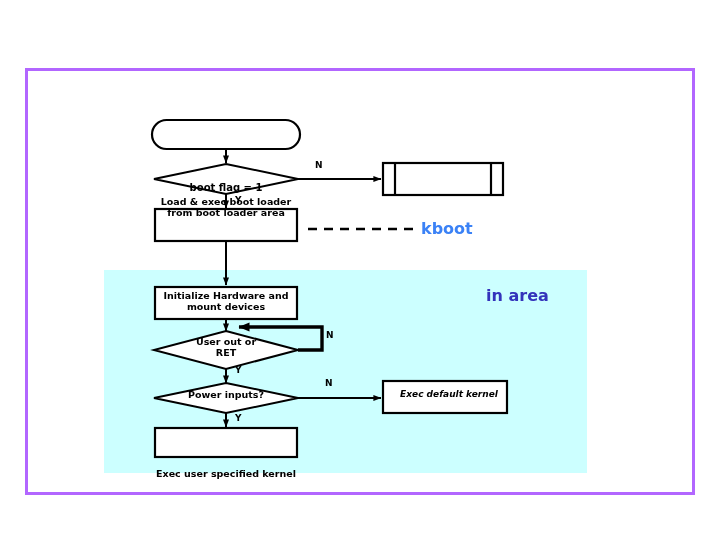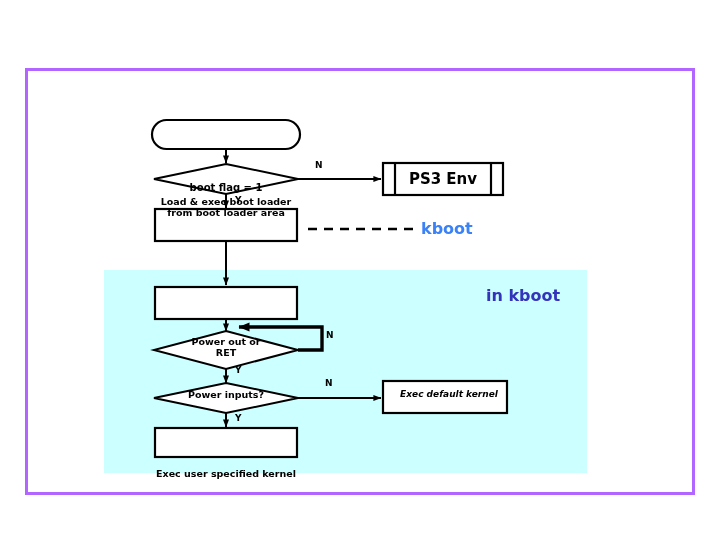--- a/index.html
+++ b/index.html
@@ -130,30 +130,31 @@
     <rect x="383" y="381" width="124" height="32" fill="#ffffff" stroke="#000000" stroke-width="2.2"></rect>
 
     <line x1="226" y1="413" x2="226" y2="427" stroke="#000" stroke-width="2" marker-end="url(#arrow)"></line>
 
     <rect x="155" y="428" width="142" height="29" fill="#ffffff" stroke="#000000" stroke-width="2.2"></rect>
   </svg>
 
   <div class="lbl lbl-bootflag">boot flag = 1</div>
   <div class="lbl lbl-loadexec">Load &amp; exec boot loader
 from boot loader area</div>
-  <div class="lbl lbl-ps3">PS3 Env</div>
-  <div class="lbl lbl-timeout">Power out or
+  <div class="lbl lbl-init">Initialize Hardware and
+mount devices</div>
+  <div class="lbl lbl-timeout">User out or
 RET</div>
   <div class="lbl lbl-userinput">Power inputs?</div>
   <div class="lbl lbl-execdef">Exec default kernel</div>
   <div class="lbl lbl-execuser">Exec user specified kernel</div>
 
   <div class="br br-n1">N</div>
   <div class="br br-y1">Y</div>
   <div class="br br-n2">N</div>
   <div class="br br-y2">Y</div>
   <div class="br br-n3">N</div>
   <div class="br br-y3">Y</div>
 
   <div class="kboot-word">kboot</div>
-  <div class="inkboot-word">in kboot</div>
+  <div class="inkboot-word">in area</div>
 
 </div>
 
 </body></html>

